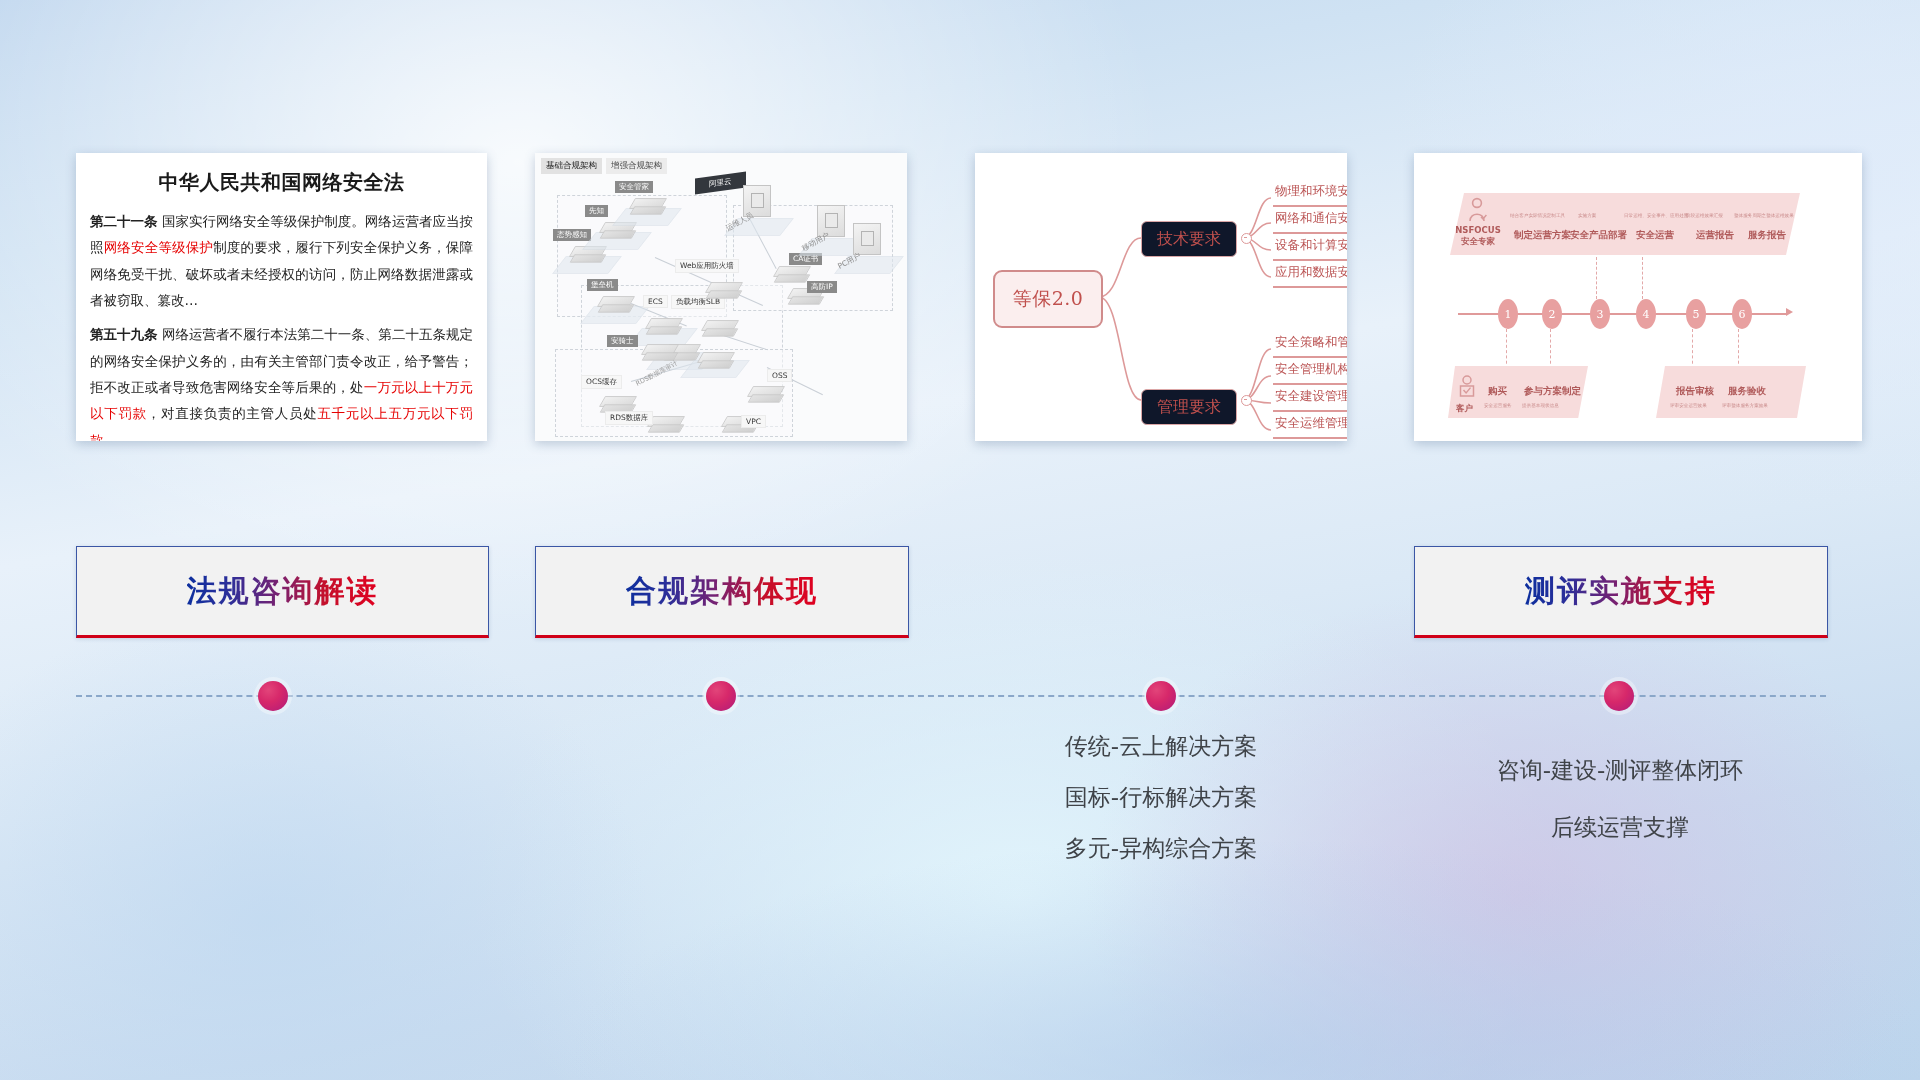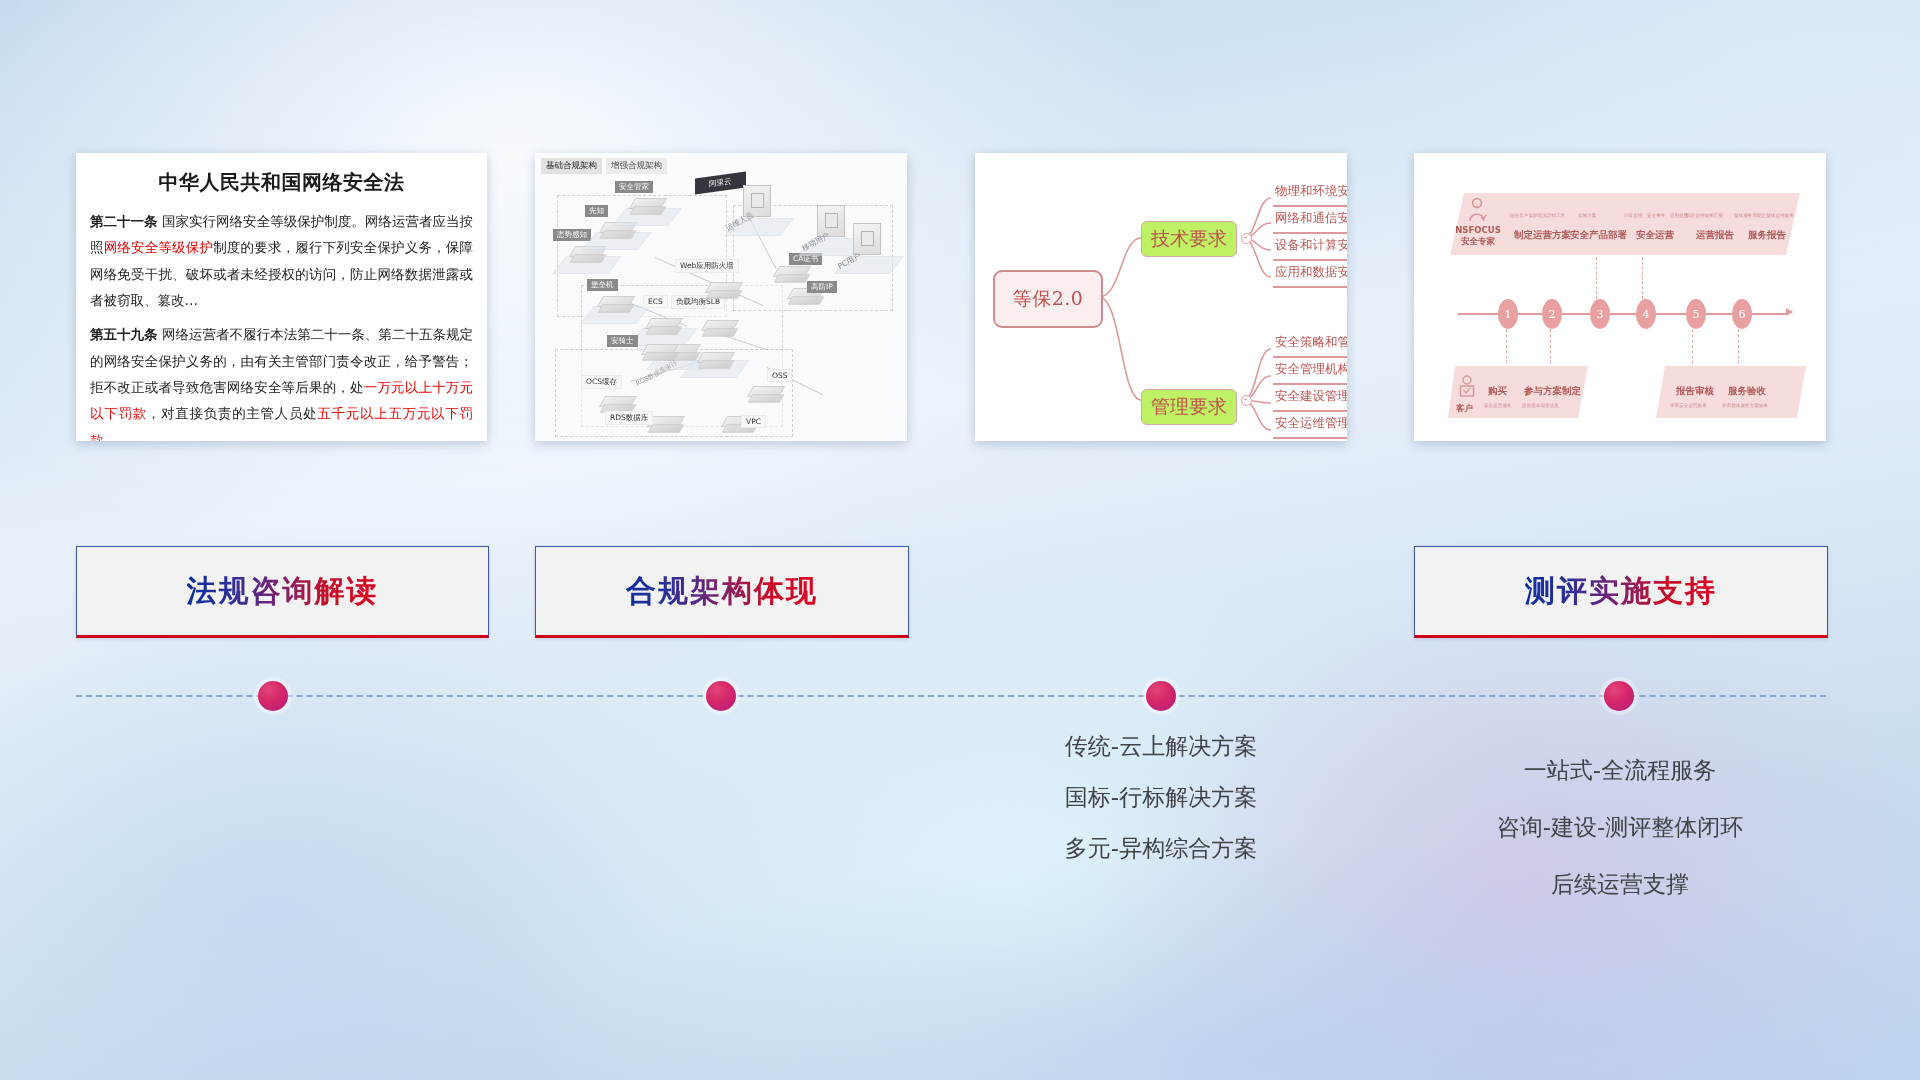--- a/index.html
+++ b/index.html
@@ -66,32 +66,32 @@
   .lbl.rot{transform:rotate(-28deg);transform-origin:left center;}
   .lnk{position:absolute;background:#c9cfd6;height:1px;transform-origin:left center;}
 
   
   #card3{left:975px;top:153px;width:372px;height:288px;}
   .mm{position:absolute;inset:0;}
   .mm-root{position:absolute;left:18px;top:117px;width:106px;height:54px;border:2.5px solid #d08b8b;
     border-radius:9px;background:#fbeeee;display:flex;align-items:center;justify-content:center;
     font-family:"DejaVu Serif",serif;font-size:19px;color:#c0504d;letter-spacing:.5px;}
   .mm-mid{position:absolute;width:94px;height:34px;border:1.6px solid #dba6a6;border-radius:6px;
-    background:#bef264;display:flex;align-items:center;justify-content:center;
-    font-family:"DejaVu Serif",serif;font-size:19px;color:#c0504d;}
+    background:#0f172a;display:flex;align-items:center;justify-content:center;
+    font-family:"DejaVu Serif",serif;font-size:16px;color:#c0504d;}
   #mm-tech{left:166px;top:68px;}
   #mm-mgmt{left:166px;top:236px;}
   .mm-leaf{position:absolute;font-family:"DejaVu Serif",serif;font-size:12.5px;color:#b55;
     white-space:nowrap;padding-bottom:2px;}
   .mm-underline{position:absolute;height:1.6px;background:#d99;}
   .mm-dot{position:absolute;width:9px;height:9px;border:1.4px solid #d99;border-radius:50%;background:#fff;}
   .mm-dot:after{content:"";position:absolute;left:1.6px;top:3px;width:3.6px;height:1.2px;background:#d99;}
 
   
-  #card4{left:1414px;top:153px;width:412px;height:288px;}
+  #card4{left:1414px;top:153px;width:412px;height:288px;padding-left:36px;}
   .ns{position:absolute;inset:0;background:#fff;}
   .ns-band{position:absolute;background:#f6d9d9;}
   .ns-top{left:36px;top:40px;width:350px;height:62px;
     clip-path:polygon(4% 0,100% 0,96% 100%,0 100%);background:#f7dcdc;}
   .ns-bl{left:34px;top:213px;width:140px;height:52px;
     clip-path:polygon(5% 0,100% 0,93% 100%,0 100%);background:#f7dcdc;}
   .ns-br{left:242px;top:213px;width:150px;height:52px;
     clip-path:polygon(6% 0,100% 0,94% 100%,0 100%);background:#f7dcdc;}
   .ns-axis{position:absolute;left:44px;top:160px;width:330px;height:1.6px;background:#e09a9a;}
   .ns-arrow{position:absolute;left:372px;top:155px;width:0;height:0;
@@ -435,17 +435,16 @@
   <div class="tl-dot" style="left:1604px;"></div>
 </div>
 
 <div id="lists">
   <div class="col" id="c3">
     <div class="item">传统-云上解决方案</div>
     <div class="item">国标-行标解决方案</div>
     <div class="item">多元-异构综合方案</div>
   </div>
   <div class="col" id="c4">
-    <div class="item">一站式-全流程服务</div>
     <div class="item">咨询-建设-测评整体闭环</div>
     <div class="item">后续运营支撑</div>
   </div>
 </div>
 
 </body></html>

